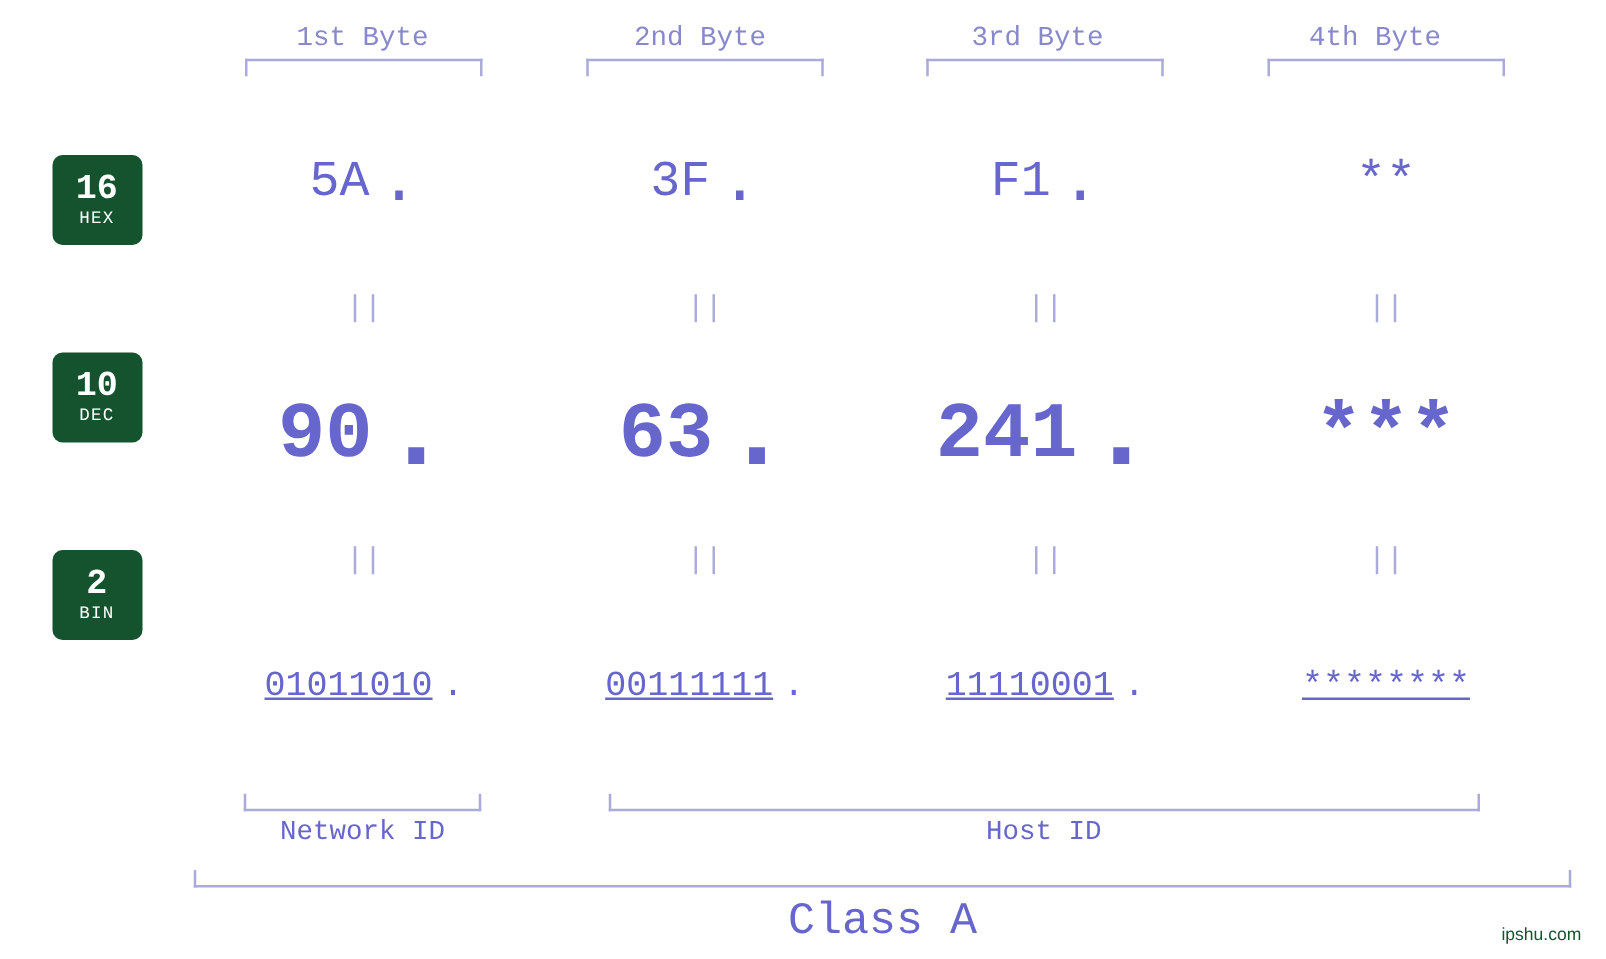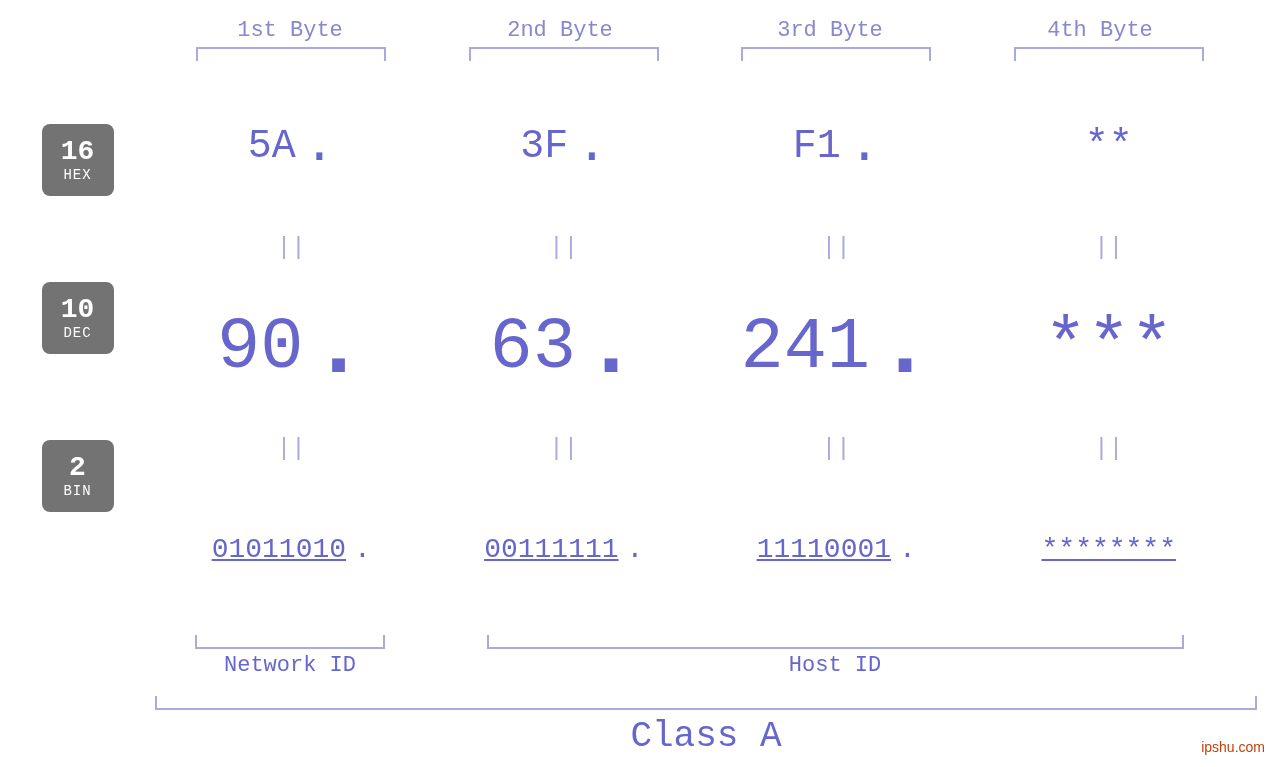--- a/index.html
+++ b/index.html
@@ -76,21 +76,21 @@
       display: flex;
       flex-direction: column;
       align-items: center;
       justify-content: space-around;
       padding: 20px 0 80px 0;
     }
 
     .badge {
       width: 72px;
       height: 72px;
-      background: #737373;
+      background: #14532d;
       border-radius: 8px;
       display: flex;
       flex-direction: column;
       align-items: center;
       justify-content: center;
       color: white;
     }
 
     .badge-number {
       font-size: 28px;
@@ -143,22 +143,22 @@
     .hex-row .cell-value {
       font-size: 40px;
     }
 
     .hex-row .dot {
       font-size: 52px;
     }
 
     
     .dec-row .cell-value {
-      font-size: 72px;
-      font-weight: normal;
+      font-size: 63px;
+      font-weight: bold;
     }
 
     .dec-row .dot {
       font-size: 90px;
       font-weight: bold;
     }
 
     
     .bin-row .cell-value {
       font-size: 28px;
@@ -264,21 +264,21 @@
       color: #6666cc;
       font-size: 36px;
       text-align: center;
       margin-top: 6px;
     }
 
     .watermark {
       position: absolute;
       bottom: 12px;
       right: 20px;
-      color: #c2410c;
+      color: #14532d;
       font-size: 14px;
       font-family: Arial, sans-serif;
     }
   </style>
 </head>
 <body>
 
 <div class="main-container">
 
   <div class="byte-headers">

